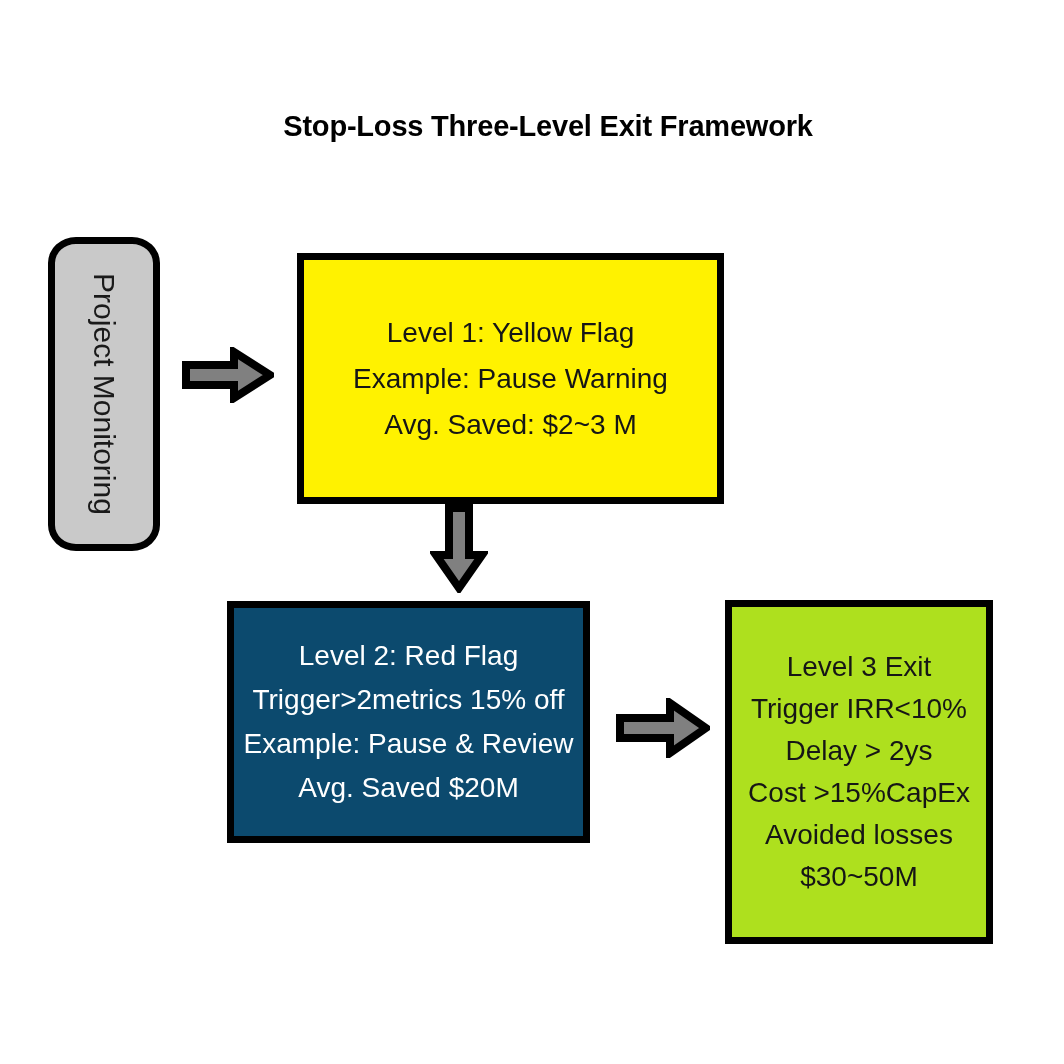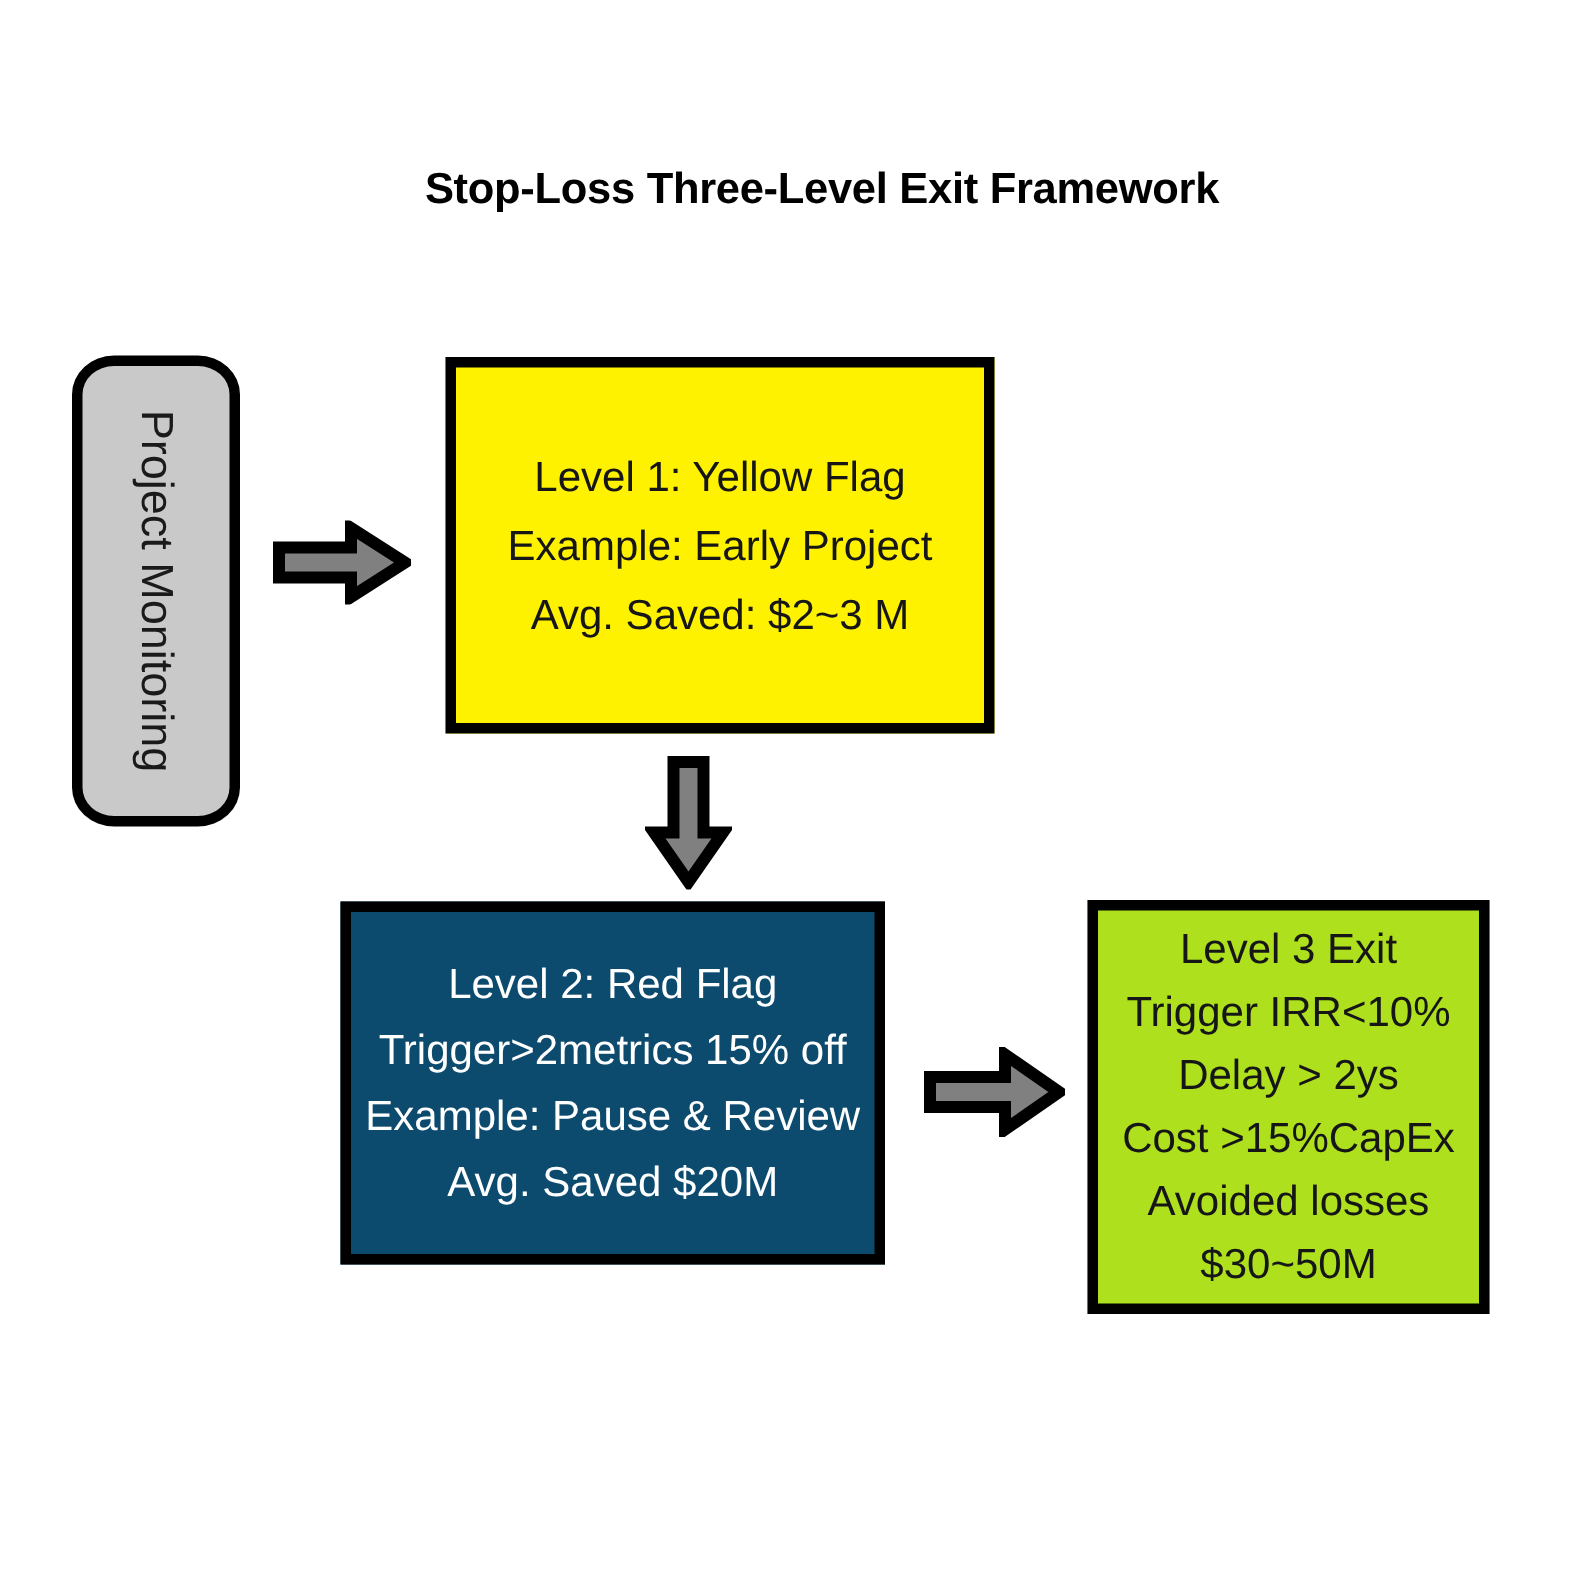--- a/index.html
+++ b/index.html
@@ -62,22 +62,22 @@
     transform: rotate(90deg);
     white-space: nowrap;
     font-size: 30px;
     color: #1a1a1a;
     font-family: "Liberation Sans", sans-serif;
   }
 
   
   #level1-node {
     left: 297px;
-    top: 238px;
-    width: 366px;
+    top: 253px;
+    width: 427px;
     height: 251px;
     background: #fff200;
   }
   #level1-node .line {
     font-size: 28px;
     color: #161616;
     line-height: 1.0;
     margin: 9px 0;
   }
 
@@ -94,21 +94,21 @@
     color: #ffffff;
     line-height: 1.0;
     margin: 8px 0;
   }
 
   
   #level3-node {
     left: 725px;
     top: 600px;
     width: 268px;
-    height: 276px;
+    height: 344px;
     background: #aee01e;
   }
   #level3-node .line {
     font-size: 28px;
     color: #161616;
     line-height: 1.0;
     margin: 7px 0;
   }
 
   
@@ -133,21 +133,21 @@
   </div>
 
   <div class="arrow" id="arrow-source-to-level1">
     <svg width="92" height="56" viewBox="0 0 92 56" xmlns="http://www.w3.org/2000/svg">
       <path d="M4 18 L52 18 L52 5 L88 28 L52 51 L52 38 L4 38 Z" fill="#808080" stroke="#000000" stroke-width="8" stroke-linejoin="miter"></path>
     </svg>
   </div>
 
   <div class="node" id="level1-node">
     <div class="line">Level 1: Yellow Flag</div>
-    <div class="line">Example: Early Project</div>
+    <div class="line">Example: Pause Warning</div>
     <div class="line">Avg. Saved: $2~3 M</div>
   </div>
 
   <div class="arrow" id="arrow-level1-to-level2">
     <svg width="58" height="90" viewBox="0 0 58 90" xmlns="http://www.w3.org/2000/svg">
       <path d="M19 5 L39 5 L39 52 L52 52 L29 85 L6 52 L19 52 Z" fill="#808080" stroke="#000000" stroke-width="8" stroke-linejoin="miter"></path>
     </svg>
   </div>
 
   <div class="node" id="level2-node">

